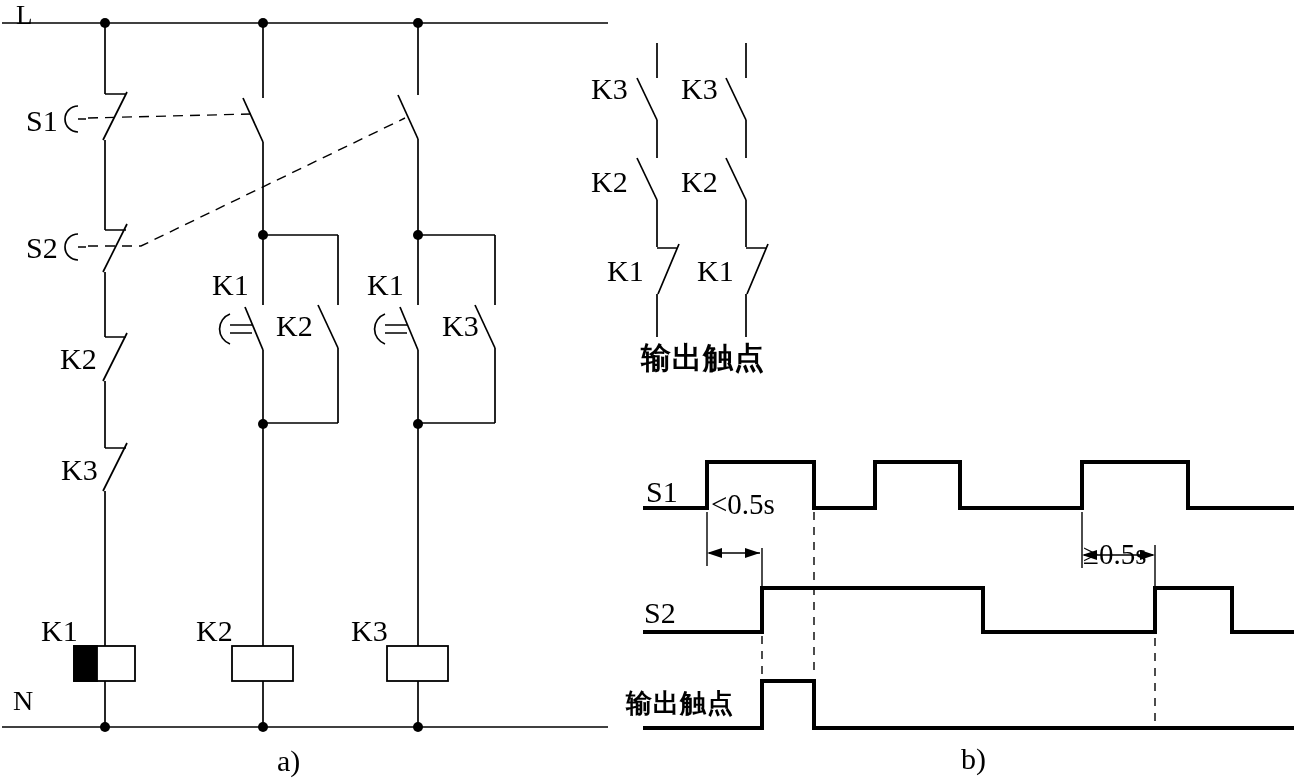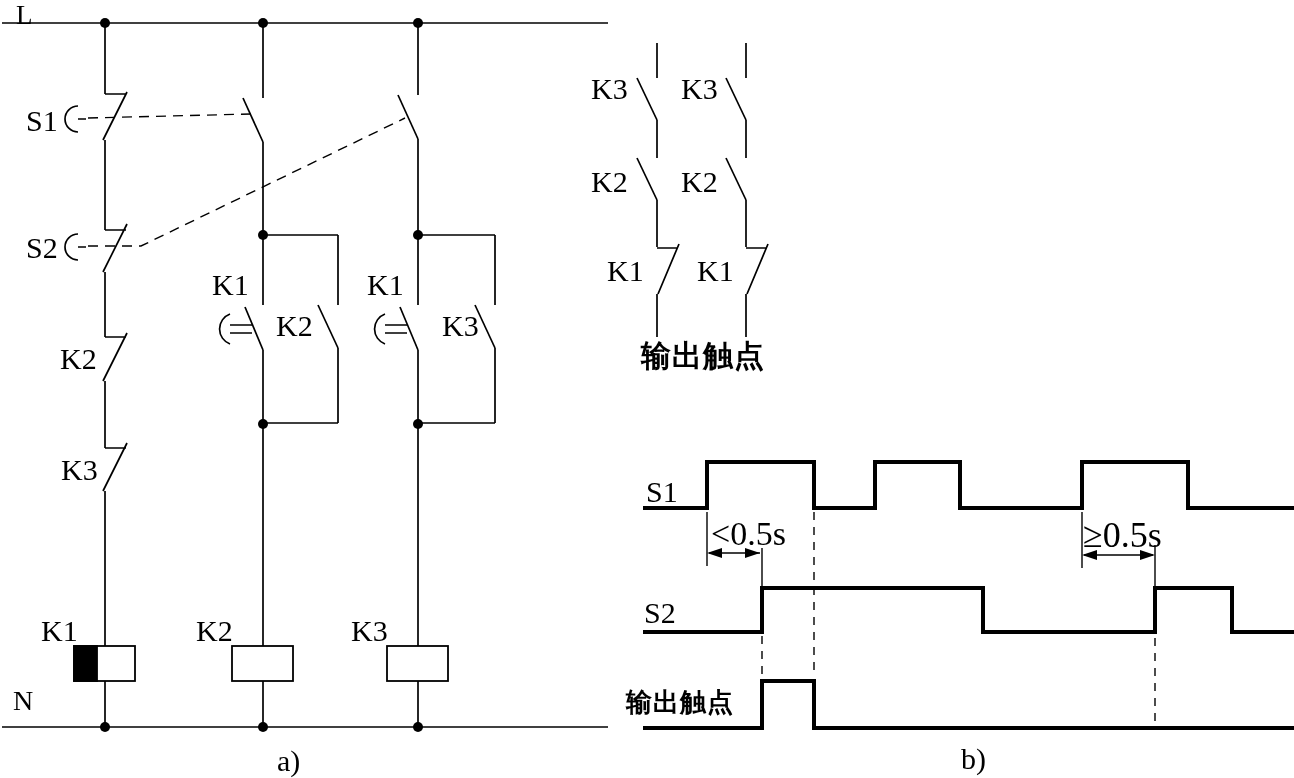--- a/index.html
+++ b/index.html
@@ -15,21 +15,21 @@
   .stage svg{position:absolute;left:0;top:0;}
   .lbl{
     position:absolute;
     color:#000;
     font-family:"Liberation Serif", serif;
     font-size:30px;
     line-height:1;
     white-space:nowrap;
     user-select:none;
   }
-  .cjk{letter-spacing:1px;font-family:Liberation Mono, monospace;}
+  .cjk{letter-spacing:1px;}
   .sw-circuit{stroke:#000;stroke-width:1.7;fill:none;}
   .sw-thin{stroke:#000;stroke-width:1.4;fill:none;}
   .dashed{stroke-dasharray:10 7;}
   .dashed-v{stroke-dasharray:8 7;}
   .dot{fill:#000;stroke:none;}
   .coil{fill:#fff;stroke:#000;stroke-width:1.8;}
   .coil-black{fill:#000;stroke:#000;stroke-width:1.8;}
   #timing-traces polyline{fill:none;stroke:#000;stroke-width:4;stroke-linecap:square;}
   .arrowhead{fill:#000;stroke:none;}
 </style>
@@ -177,16 +177,16 @@
   <div class="lbl" style="left:591px;top:167px;">K2</div>
   <div class="lbl" style="left:681px;top:167px;">K2</div>
   <div class="lbl" style="left:607px;top:256px;">K1</div>
   <div class="lbl" style="left:697px;top:256px;">K1</div>
   <div class="lbl cjk" style="left:641px;top:343px;font-size:30px;font-weight:bold;">输出触点</div>
 
   <div class="lbl" style="left:646px;top:477px;">S1</div>
   <div class="lbl" style="left:644px;top:598px;">S2</div>
   <div class="lbl cjk" style="left:626px;top:691px;font-size:26px;font-weight:bold;">输出触点</div>
 
-  <div class="lbl" style="left:711px;top:517px;font-size:34px;">&lt;0.5s</div>
-  <div class="lbl" style="left:1083px;top:517px;font-size:36px;">≥0.5s</div>
+  <div class="lbl" style="left:711px;top:490px;font-size:29px;">&lt;0.5s</div>
+  <div class="lbl" style="left:1083px;top:540px;font-size:29px;">≥0.5s</div>
 
 </div>
 
 </body></html>

